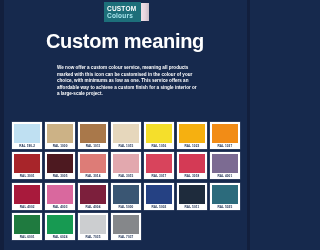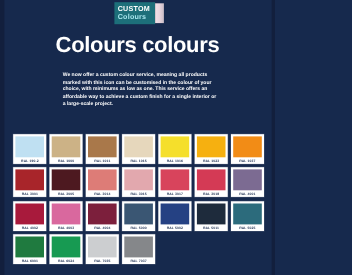--- a/index.html
+++ b/index.html
@@ -79,21 +79,21 @@
   <div class="logo-wrap">
     <div class="logo">
       <div class="logo-page"></div>
       <div class="logo-box">
         <div class="logo-l1">CUSTOM</div>
         <div class="logo-l2">Colours</div>
       </div>
     </div>
   </div>
 
-  <div class="heading">Colours colours</div>
+  <div class="heading">Custom meaning</div>
 
   <div class="intro">We now offer a custom colour service, meaning all products marked with this icon can be customised in the colour of your choice, with minimums as low as one. This service offers an affordable way to achieve a custom finish for a single interior or a large-scale project.</div>
 
   <div class="grid" id="swatch-grid">
       <div class="card">
         <div class="chip" style="background: rgb(191, 224, 242);"></div>
         <div class="code">RAL 190-2</div>
       </div>
       <div class="card">
         <div class="chip" style="background: rgb(204, 178, 134);"></div>

